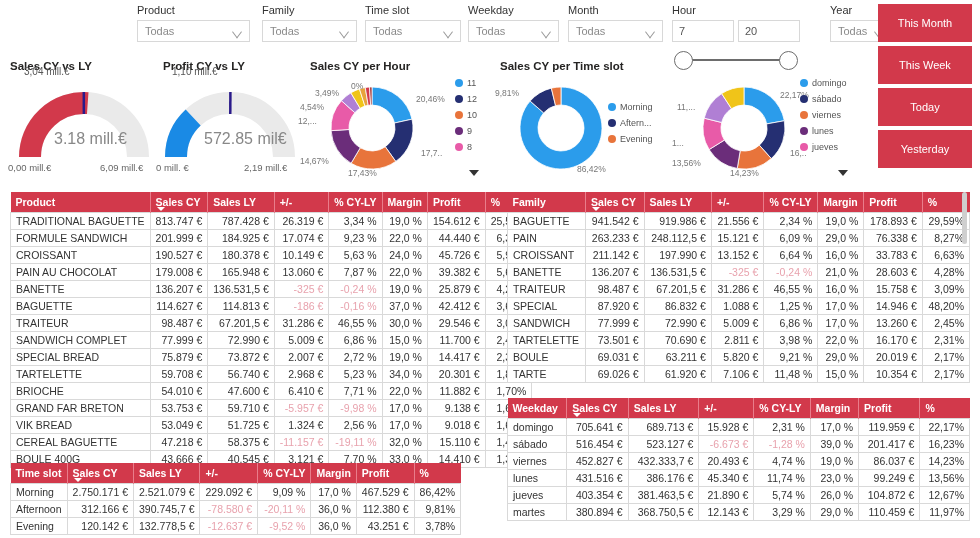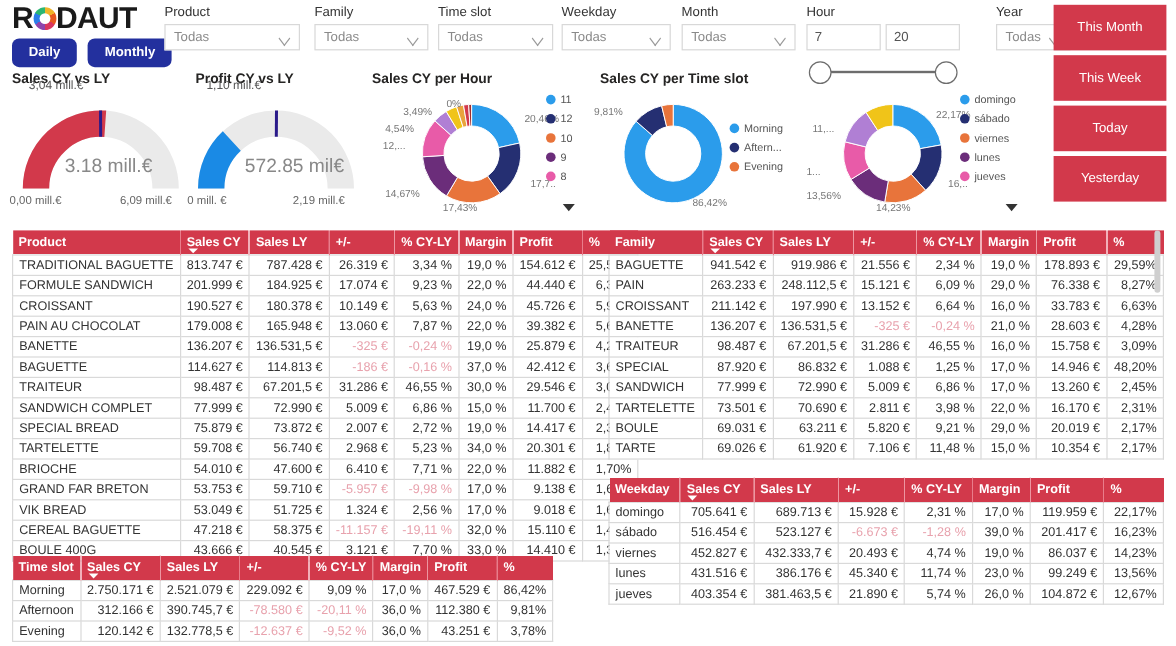--- a/index.html
+++ b/index.html
@@ -129,27 +129,20 @@
   }
   .scrollbar {
     position: absolute; width: 5px; background: #cfcfcf; border-radius: 3px;
   }
 </style>
 </head>
 <body>
 
 <div class="header">
 
-  <div class="logo-block">
-    <div class="logo-text"><span>R</span><span class="logo-ring"></span><span>DAUT</span></div>
-    <div class="mode-btns">
-      <button class="mode-btn">Daily</button>
-      <button class="mode-btn">Monthly</button>
-    </div>
-  </div>
 
   <div class="filter" style="left:137px; width:113px;">
     <div class="filter-label">Product</div>
     <div class="filter-select">
       <span>Todas</span>
       <span class="chev"></span>
     </div>
   </div>
 
   <div class="filter" style="left:262px; width:95px;">
@@ -235,21 +228,21 @@
       <path id="g2arc" fill="none" stroke="#1a8ae5" stroke-width="22" d="M 16 75 A 54 54 0 0 1 33.1583051080926 35.519757884587335"></path>
       <line id="g2ndl" stroke="#2a1a8a" stroke-width="2.5" x1="70.27017519051904" y1="32.00084878318611" x2="70.40840435776134" y2="10.001283044351084"></line>
     </svg>
     <div class="gauge-top-val" style="left:12px; top:-16px;">1,10 mill.€</div>
     <div class="gauge-center-val" style="left:44px; top:48px;">572.85 mil€</div>
     <div class="gauge-min" style="left:-4px; top:80px;">0 mill. €</div>
     <div class="gauge-max" style="left:84px; top:80px;">2,19 mill.€</div>
   </div>
 
   <div class="viz-title" style="left:310px; top:60px;">Sales CY per Hour</div>
-  <div class="donut" style="left:319px; top:76px;">
+  <div class="donut" style="left:298px; top:76px;">
     <svg id="pie0" width="160" height="105" viewBox="0 0 160 105">
         <path d="M 74 11
        A 41 41 0 0 1 114.0344443228687 43.15447753046063
        L 96.45834681526782 47.03787763903889
        A 23 23 0 0 0 74 29 Z" fill="#2b9ceb" stroke="#fff" stroke-width="0.8"></path>
         <path d="M 114.0344443228687 43.15447753046063
        A 41 41 0 0 1 97.73796277167934 85.42916576061039
        L 87.31641814021036 70.75294664619608
        A 23 23 0 0 0 96.45834681526782 47.03787763903889 Z" fill="#252f72" stroke="#fff" stroke-width="0.8"></path>
         <path d="M 97.73796277167934 85.42916576061039
@@ -800,16 +793,26 @@
       <tr>
         <td>jueves</td>
         <td class="num">403.354 €</td>
         <td class="num">381.463,5 €</td>
         <td class="num">21.890 €</td>
         <td class="num">5,74 %</td>
         <td class="num">26,0 %</td>
         <td class="num">104.872 €</td>
         <td class="num">12,67%</td>
       </tr>
+      <tr>
+        <td>martes</td>
+        <td class="num">380.894 €</td>
+        <td class="num">368.750,5 €</td>
+        <td class="num">12.143 €</td>
+        <td class="num">3,29 %</td>
+        <td class="num">29,0 %</td>
+        <td class="num">110.459 €</td>
+        <td class="num">11,97%</td>
+      </tr>
     </tbody>
   </table>
 
 <div class="scrollbar" style="left:962px; top:192px; height:52px;"></div>
 
 </body></html>

